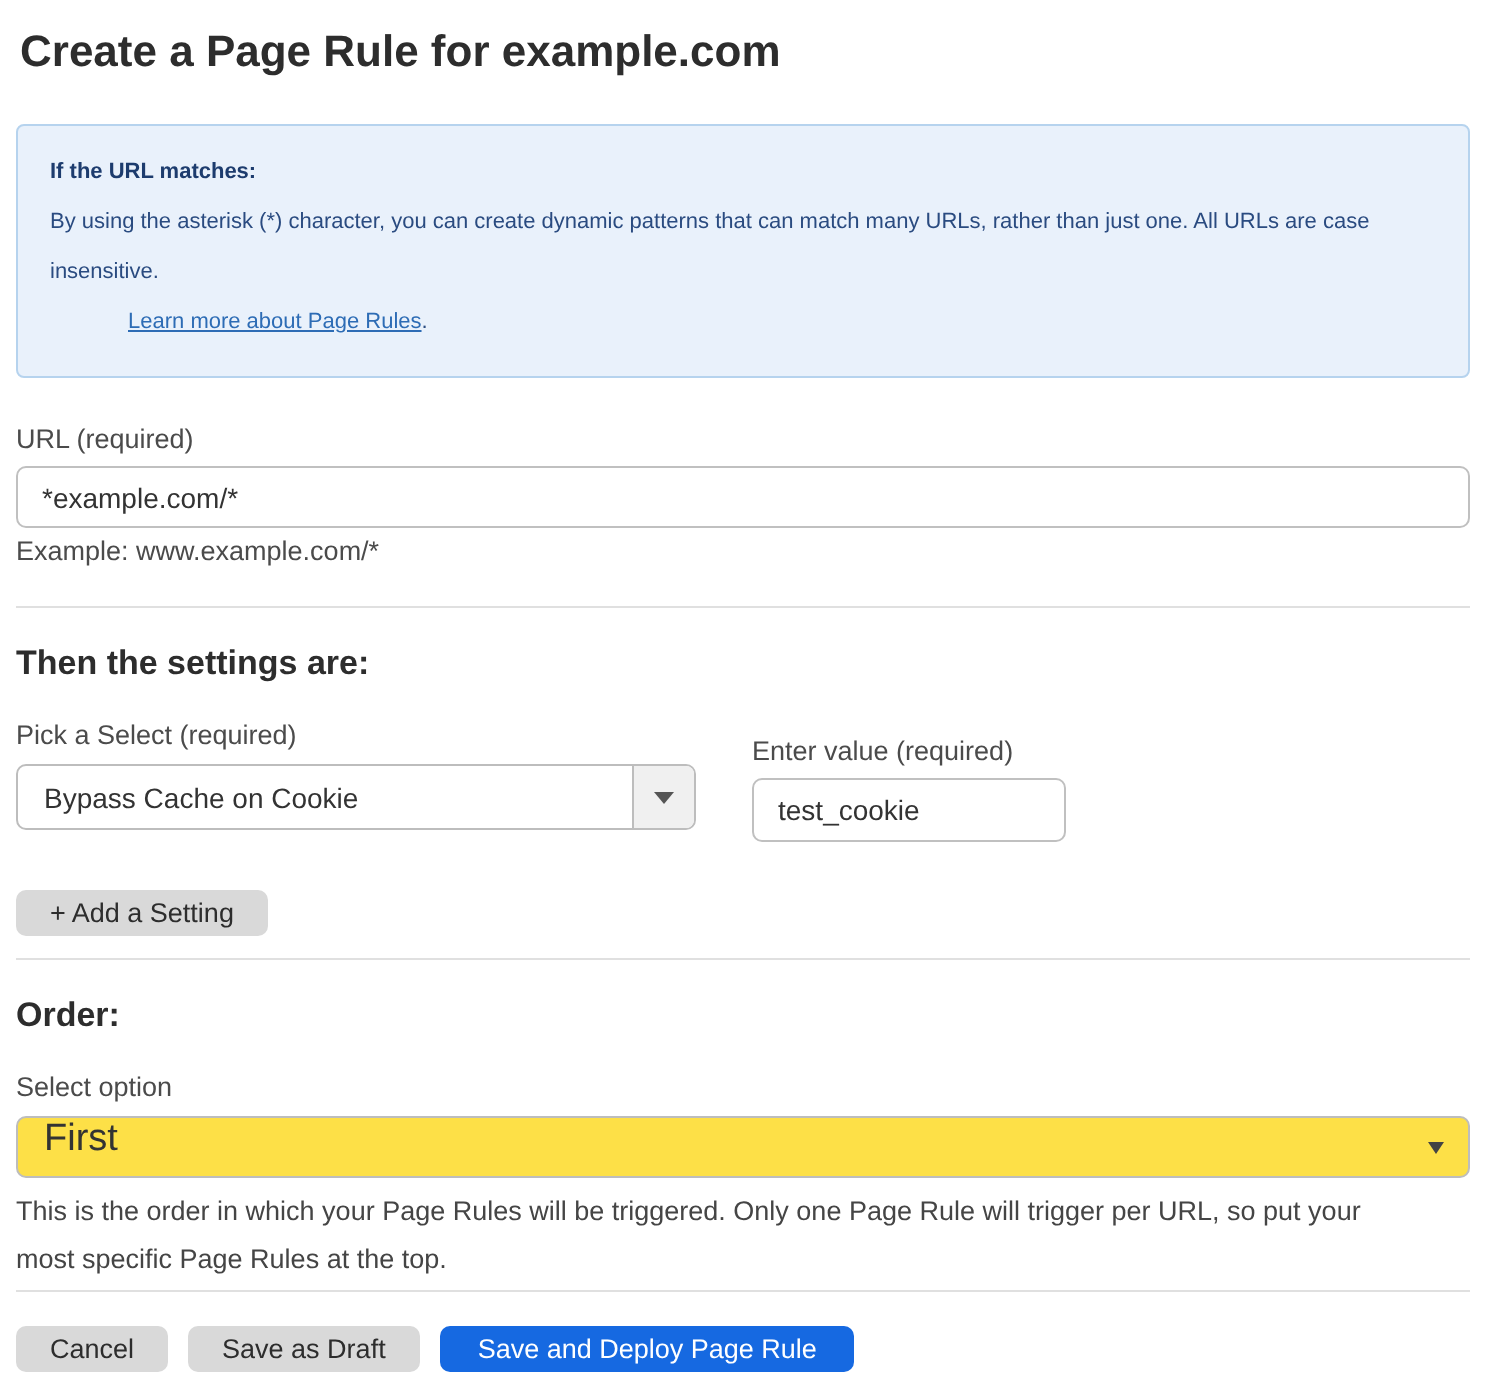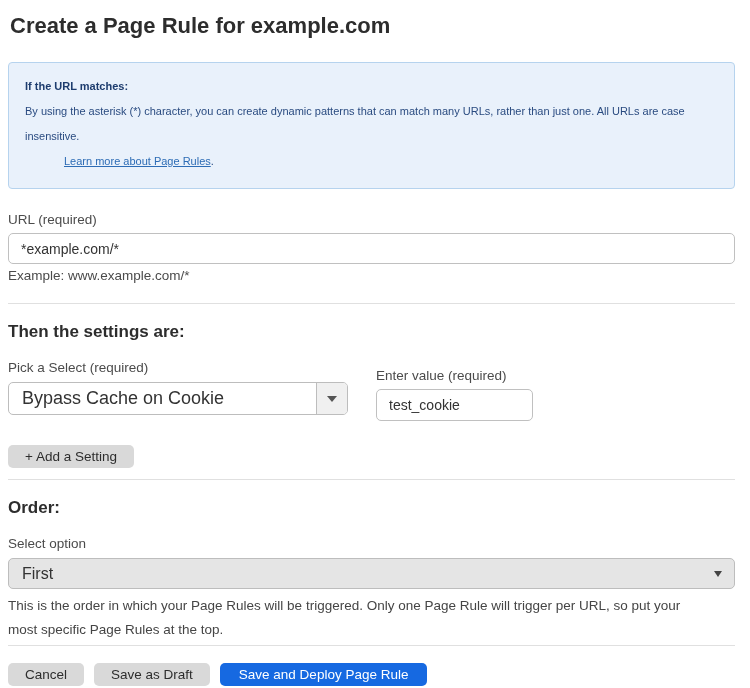--- a/index.html
+++ b/index.html
@@ -79,21 +79,21 @@
     background: #fff;
     display: flex;
     align-items: stretch;
     cursor: pointer;
   }
   .select-box-text {
     flex: 1;
     display: flex;
     align-items: center;
     padding-left: 13px;
-    font-size: 18px;
+    font-size: 14px;
     color: #333;
     white-space: nowrap;
     overflow: hidden;
   }
   .select-arrow-btn {
     width: 31px;
     background: #f0f0f0;
     border-left: 1px solid #bdbdbd;
     border-radius: 0 4px 4px 0;
     display: flex;
@@ -124,25 +124,25 @@
   .btn-gray { background: #d9d9d9; color: #2d2d2d; }
   .btn-add { margin-top: 24px; }
 
   
   .order-select {
     position: relative;
     margin-top: 6px;
     height: 31px;
     border: 1px solid #bdbdbd;
     border-radius: 5px;
-    background: #e5e5e5;
-    display: flex;
-    align-items: center;
+    background: #fde047;
+    display: flex;
+    align-items: flex-start;
     padding-left: 13px;
-    font-size: 16px;
+    font-size: 19px;
     color: #333;
     cursor: pointer;
   }
   .order-select .tri-down {
     position: absolute;
     right: 12px;
     top: 50%;
     margin-top: -3px;
     border-left-width: 4.5px;
     border-right-width: 4.5px;

